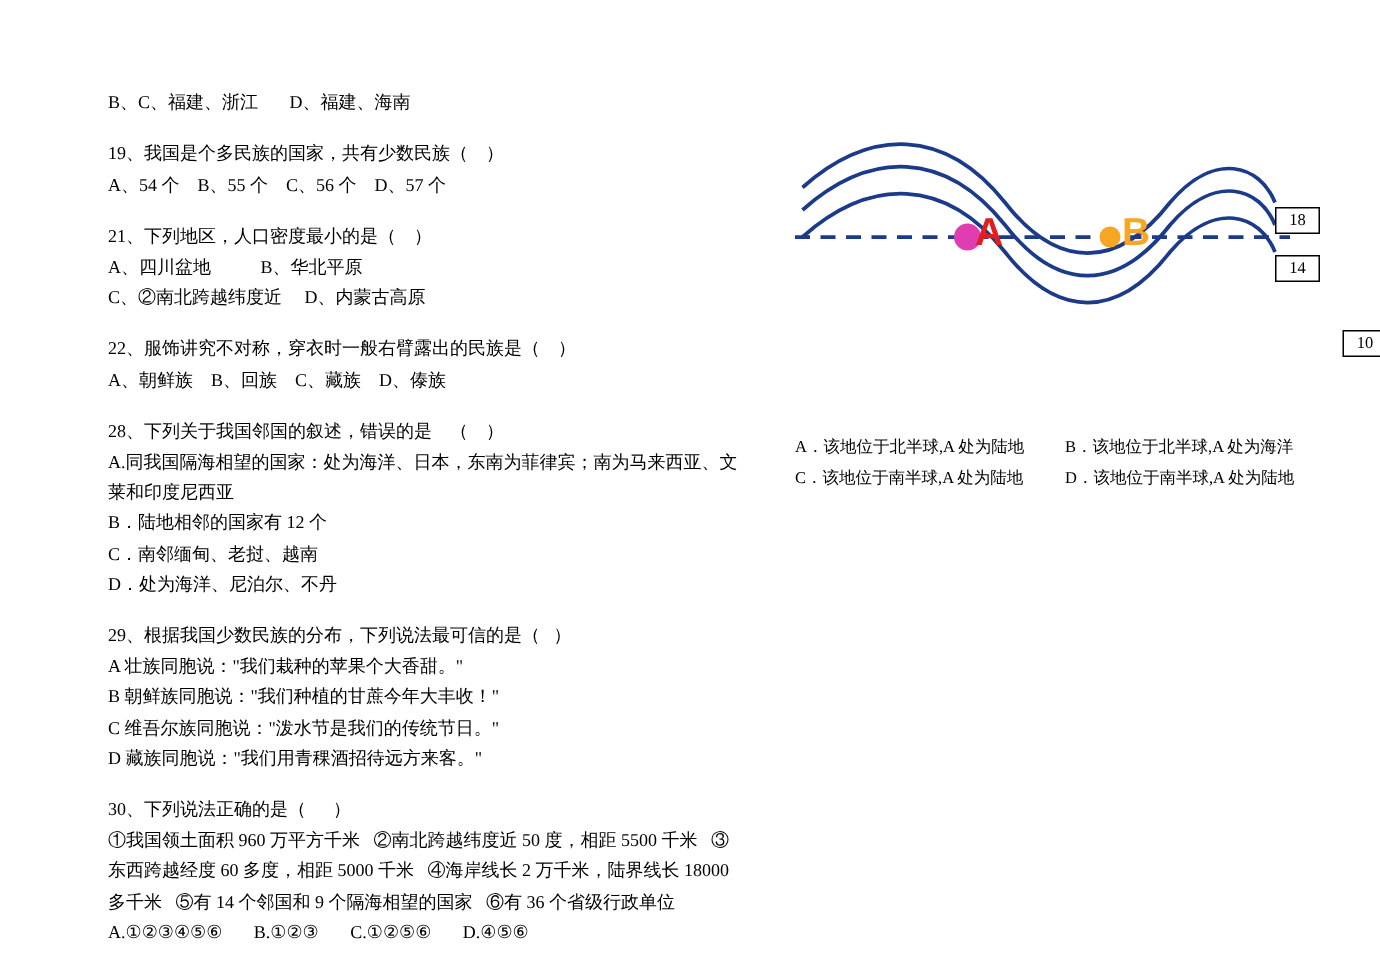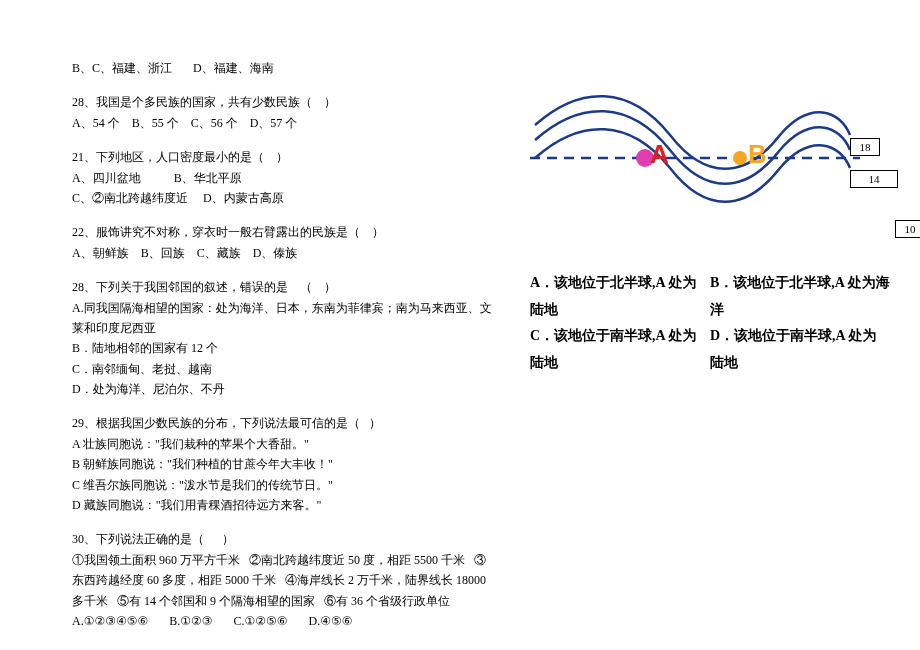--- a/index.html
+++ b/index.html
@@ -35,42 +35,41 @@
     }
     .label-box {
       position: absolute;
       border: 1px solid #000;
       background: #fff;
       font-size: 11px;
       padding: 2px 1px;
       text-align: center;
     }
     .lbl-18 { left: 320px; top: 58px; width: 30px; }
-    .lbl-14 { left: 320px; top: 90px; width: 48px; }
+    .lbl-14 { left: 320px; top: 90px; width: 30px; }
     .lbl-10 { left: 365px; top: 140px; width: 30px; }
     .q38-options {
-      margin-top: 30px;
-      font-size: 14px;
+      margin-top: 48px;
+      font-size: 11px;
       line-height: 1.9;
-      font-weight: bold;
     }
     .q38-row { display: flex; }
     .q38-cell { width: 180px; }
   </style>
 </head>
 <body>
 
 <div class="left-column">
 
   <div class="question">
     <div class="q-line">B、C、福建、浙江       D、福建、海南</div>
   </div>
 
   <div class="question">
-    <div class="q-line">28、我国是个多民族的国家，共有少数民族（    ）</div>
+    <div class="q-line">19、我国是个多民族的国家，共有少数民族（    ）</div>
     <div class="q-line">A、54 个    B、55 个    C、56 个    D、57 个</div>
   </div>
 
   <div class="question">
     <div class="q-line">21、下列地区，人口密度最小的是（    ）</div>
     <div class="q-line">A、四川盆地           B、华北平原</div>
     <div class="q-line">C、②南北跨越纬度近     D、内蒙古高原</div>
   </div>
 
   <div class="question">

